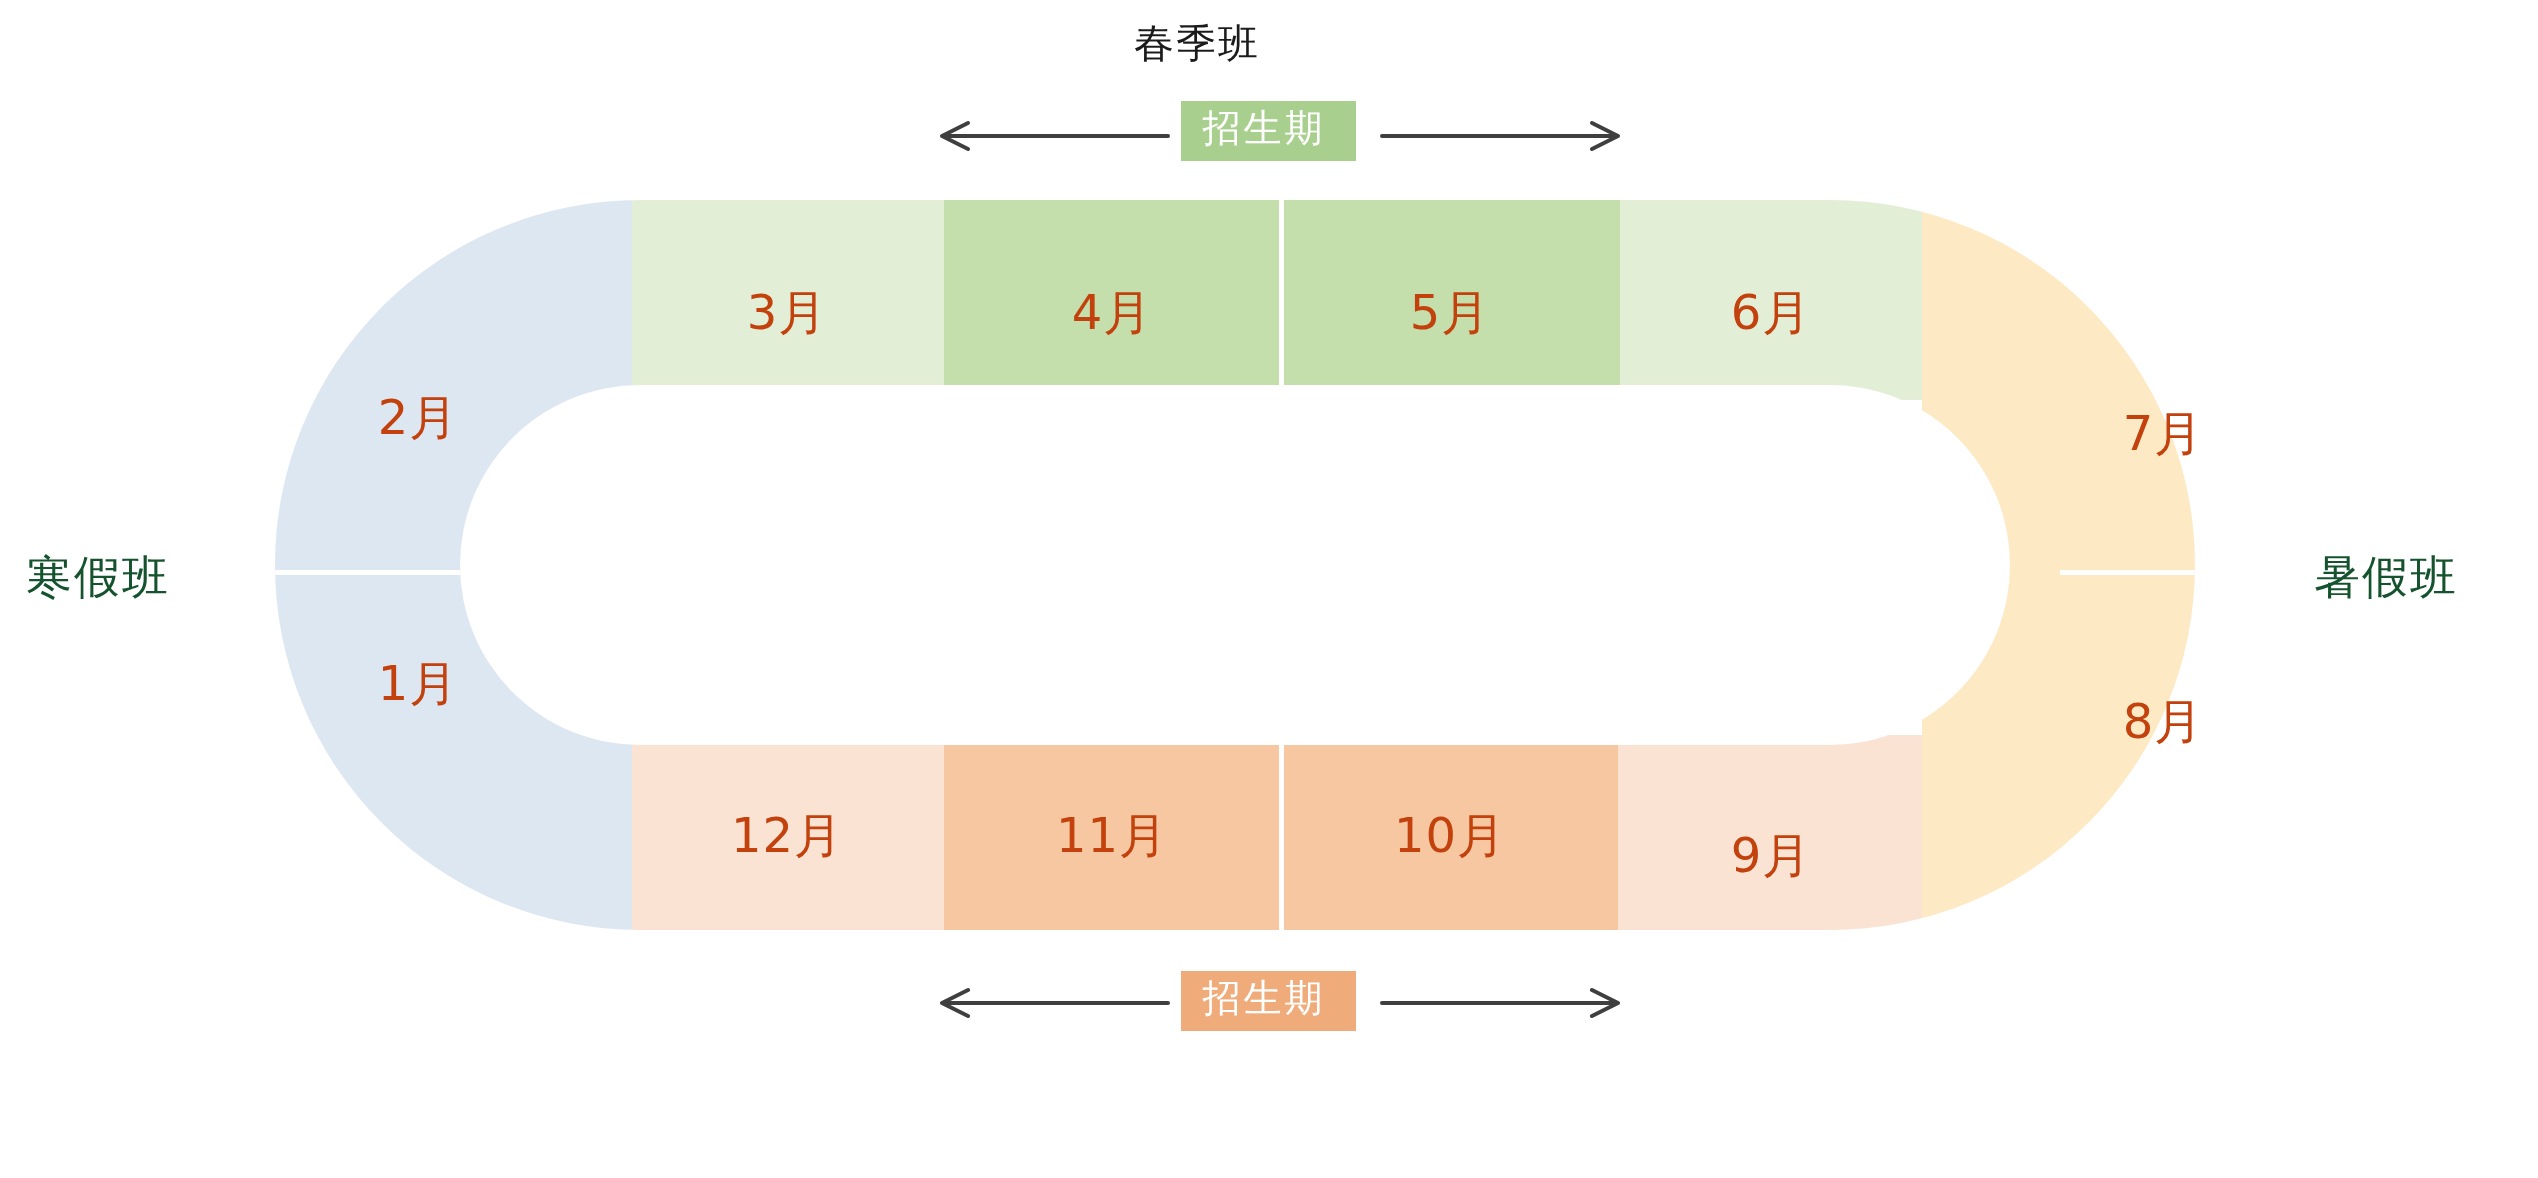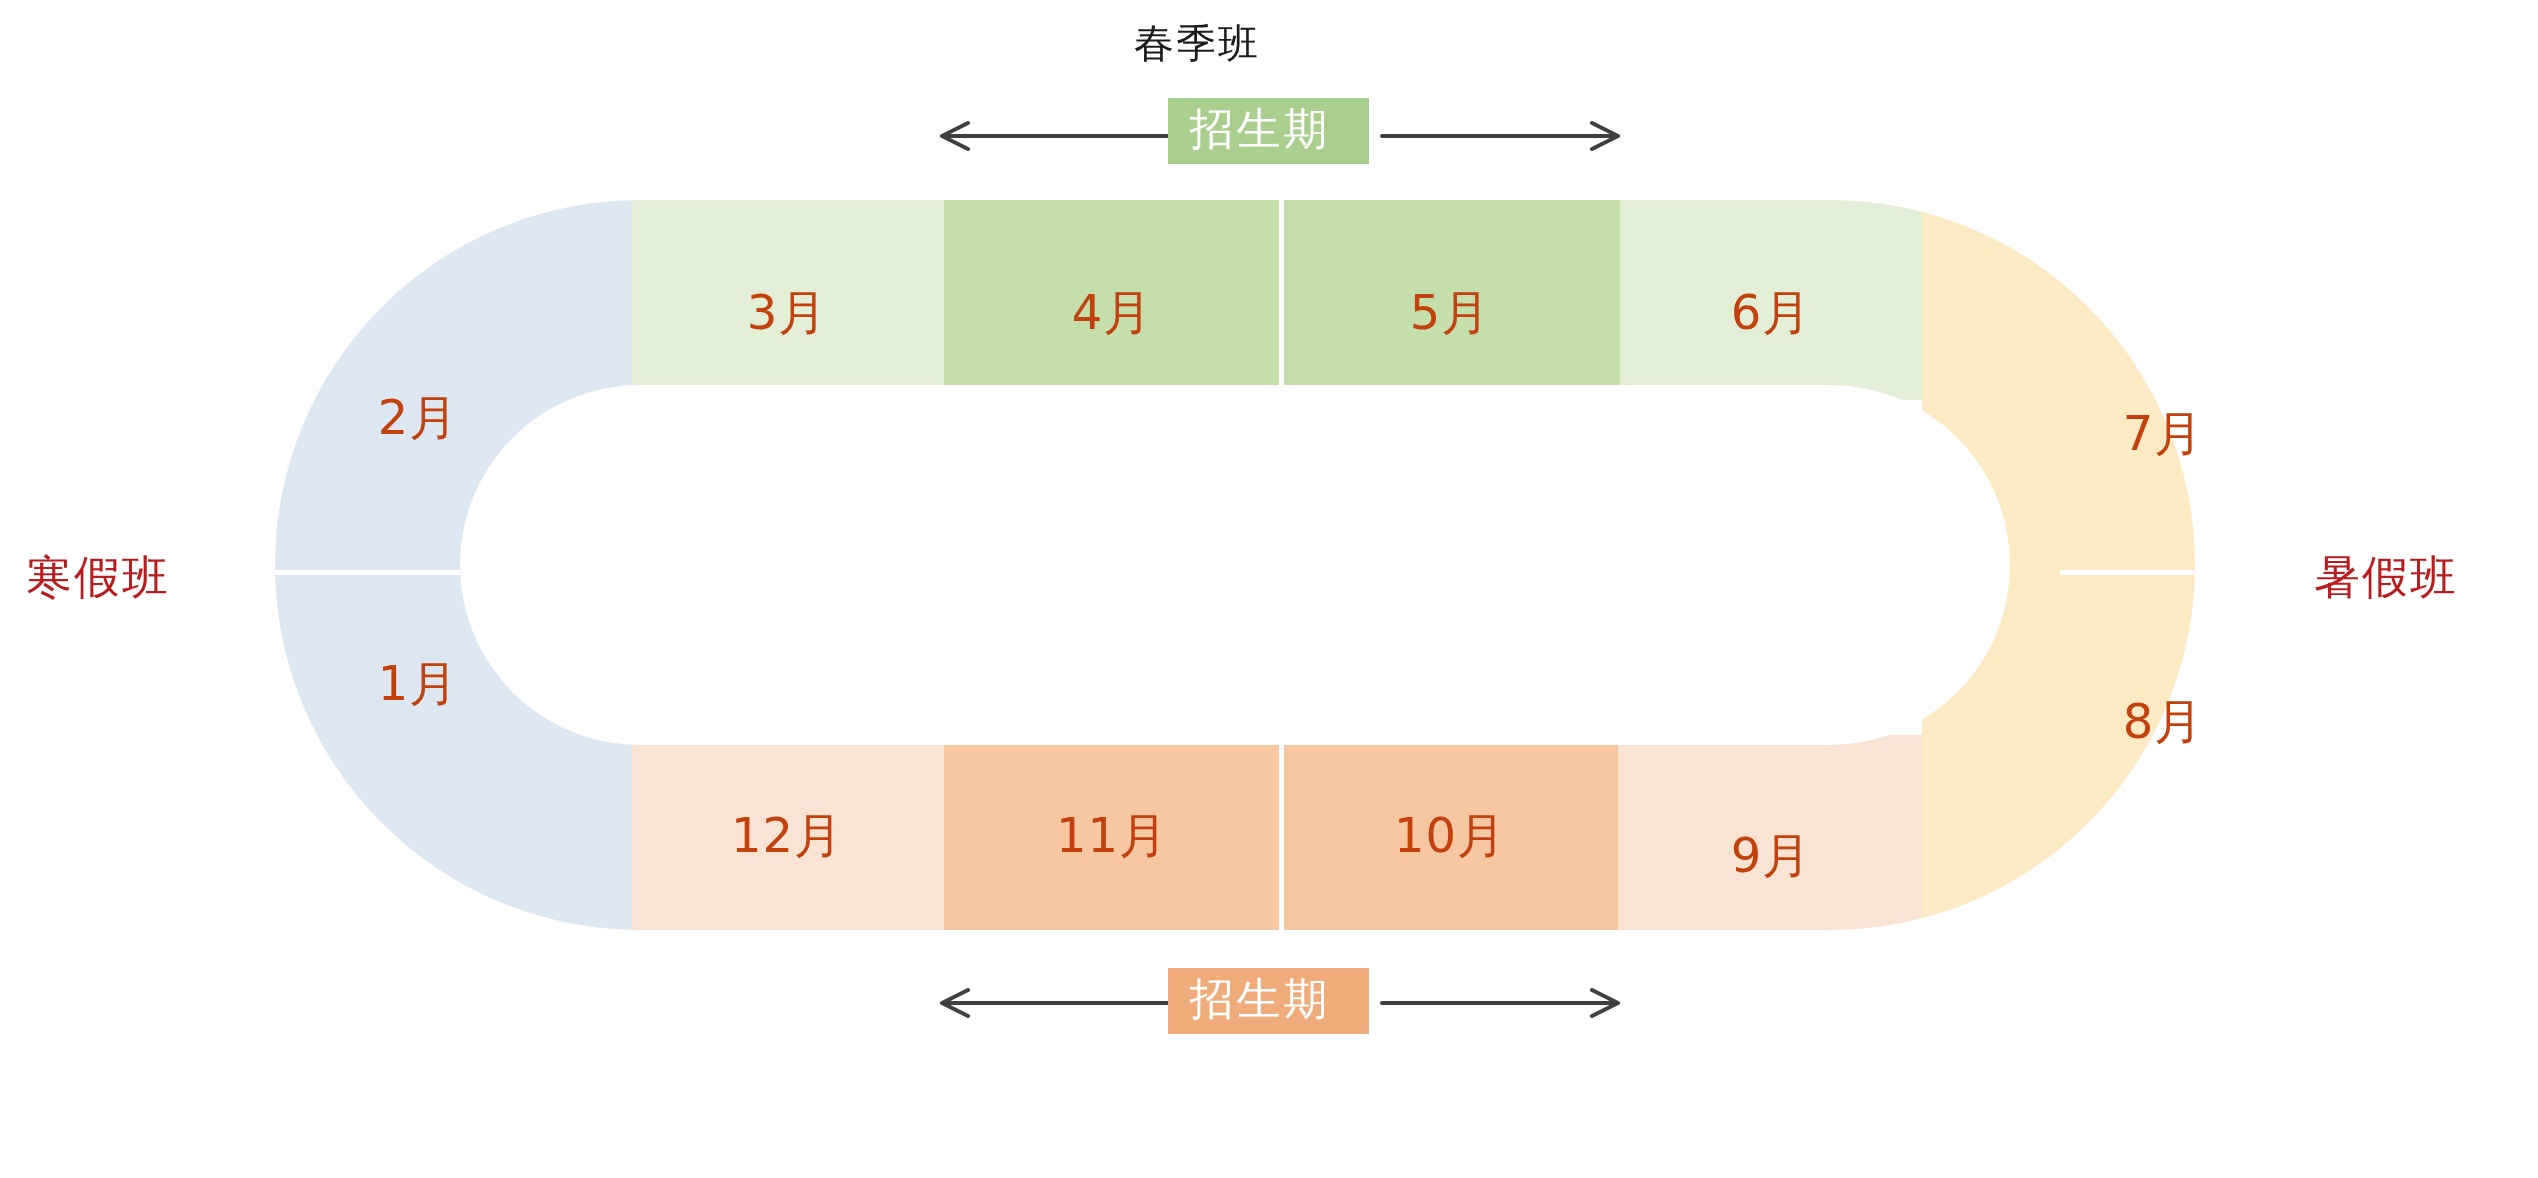--- a/index.html
+++ b/index.html
@@ -11,21 +11,21 @@
     position:relative;
   }
   #stage{position:absolute;left:0;top:0;width:2538px;height:1178px;}
 
   .abs{position:absolute;}
 
   
   .side-label{
     font-size:46px;
     letter-spacing:2px;
-    color:#b91c1c;
+    color:#14532d;
     white-space:nowrap;
   }
   #label-winter{left:26px;top:547px;}
   #label-summer{left:2314px;top:547px;}
 
   
   .season-caption{
     font-size:40px;
     letter-spacing:2px;
     color:#1b1b1b;
@@ -45,23 +45,23 @@
   #annot-autumn{left:718px;top:968px;}
 
   .annot-line{
     flex:1 1 auto;
     height:66px;
     display:block;
   }
   .badge{
     flex:0 0 auto;
     color:#ffffff;
-    font-size:44px;
+    font-size:38px;
     letter-spacing:3px;
-    padding:8px 38px 12px 22px;
+    padding:8px 30px 12px 22px;
     line-height:1.05;
     white-space:nowrap;
     margin:0 14px;
   }
 
   
   .month{
     position:absolute;
     font-size:48px;
     letter-spacing:1px;

